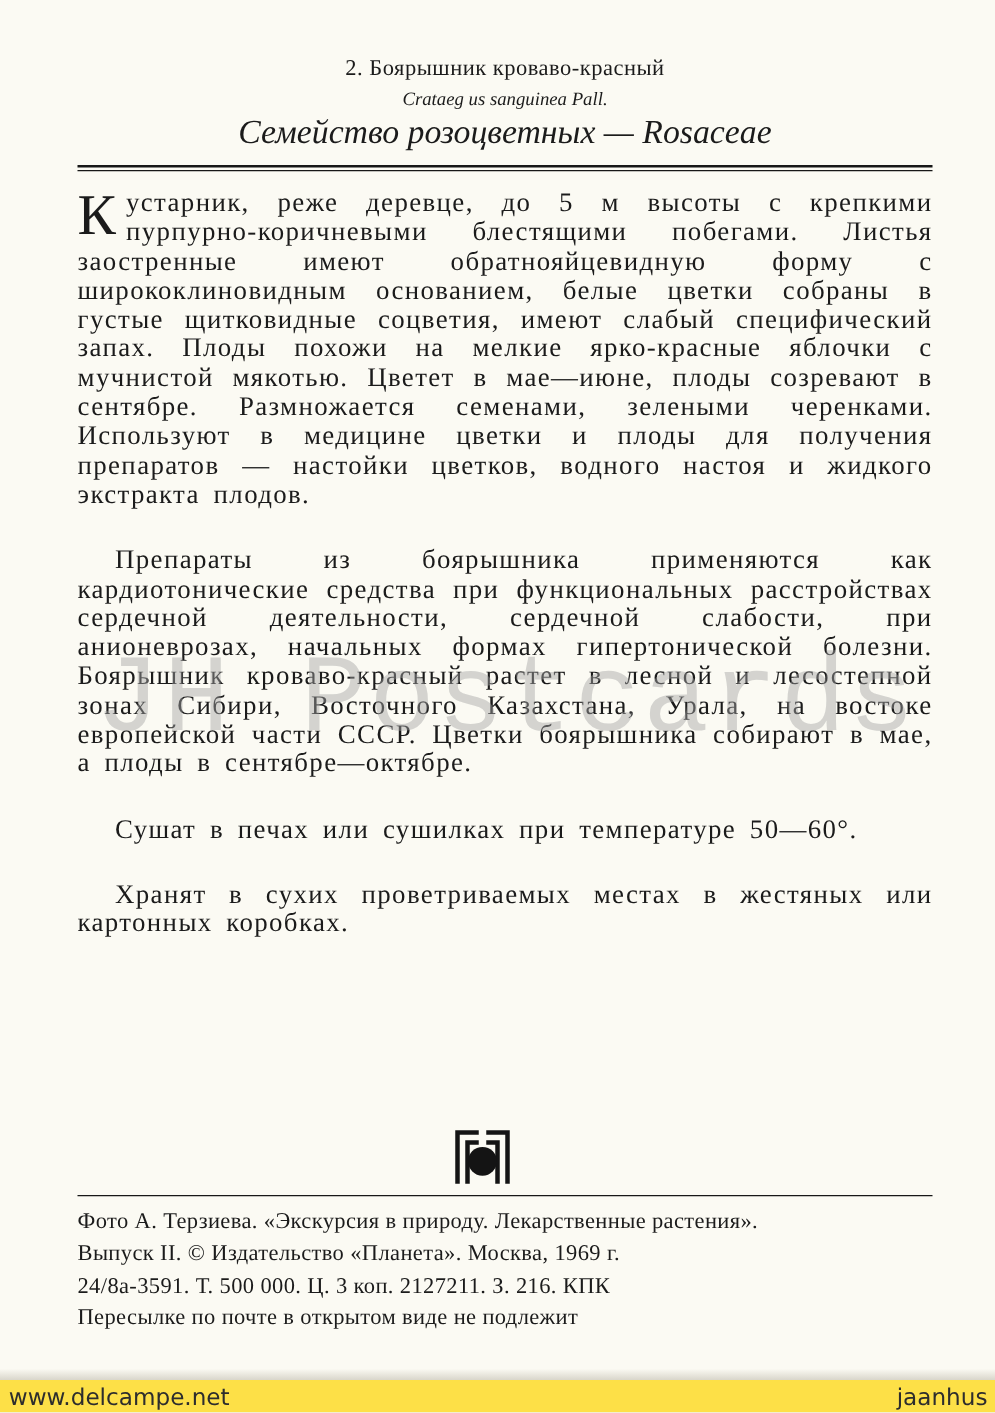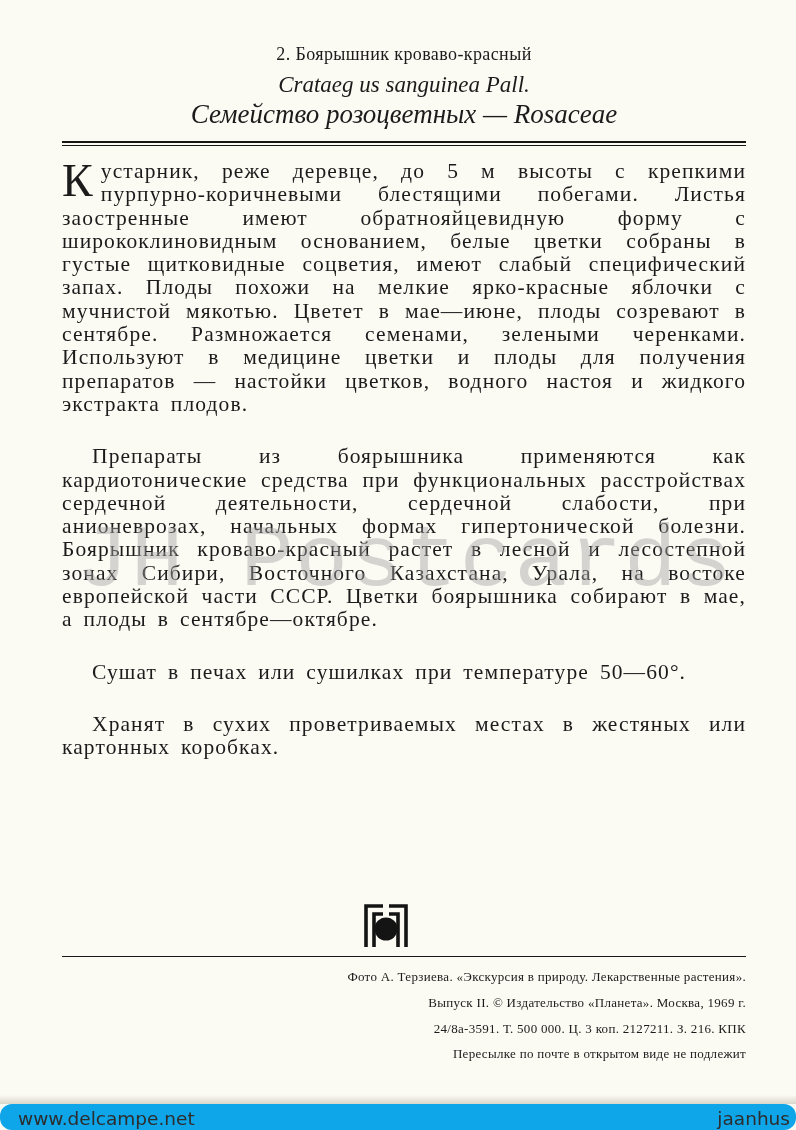--- a/index.html
+++ b/index.html
@@ -21,21 +21,21 @@
   }
   .head { text-align: center; }
   .title {
     margin: 0;
     font-size: 18px;
     font-weight: normal;
     letter-spacing: 0.4px;
   }
   .latin {
     margin-top: 7px;
-    font-size: 23px;
+    font-size: 15px;
     font-style: italic;
   }
   .family {
     margin-top: 1px;
     font-size: 27px;
     font-style: italic;
   }
   .double-rule {
     margin-top: 11px;
     height: 2px;
@@ -83,50 +83,49 @@
     left: 62px;
     top: 956px;
     width: 684px;
     border-top: 1.6px solid #171717;
   }
   .imprint {
     position: absolute;
     left: 62px;
     top: 964px;
     width: 684px;
-    text-align: right;
-    font-size: 13px;
+    text-align: left;
+    font-size: 18px;
     line-height: 25.8px;
     letter-spacing: 0.3px;
   }
   .edge-shadow {
     position: absolute;
     left: 0;
     bottom: 26px;
     width: 100%;
     height: 9px;
     background: linear-gradient(to bottom, rgba(96, 86, 62, 0), rgba(96, 86, 62, 0.22));
   }
   .bottom-strip {
     position: absolute;
     left: 0;
     bottom: 0;
     width: 100%;
     height: 26px;
-    background: #0ea5e9;
+    background: #fde047;
     display: flex;
     justify-content: space-between;
     align-items: flex-end;
     box-sizing: border-box;
-    padding: 0 6px 1px 18px;
+    padding: 0 6px 1px 7px;
     font-family: "DejaVu Sans", sans-serif;
     font-size: 18.5px;
     color: #2d2d2d;
     z-index: 6;
-    border-radius: 12px;
   }
 </style>
 </head>
 <body>
 
 <div class="page">
 
   <div class="wm-center">JH Postcards</div>
 
   <div class="content">

